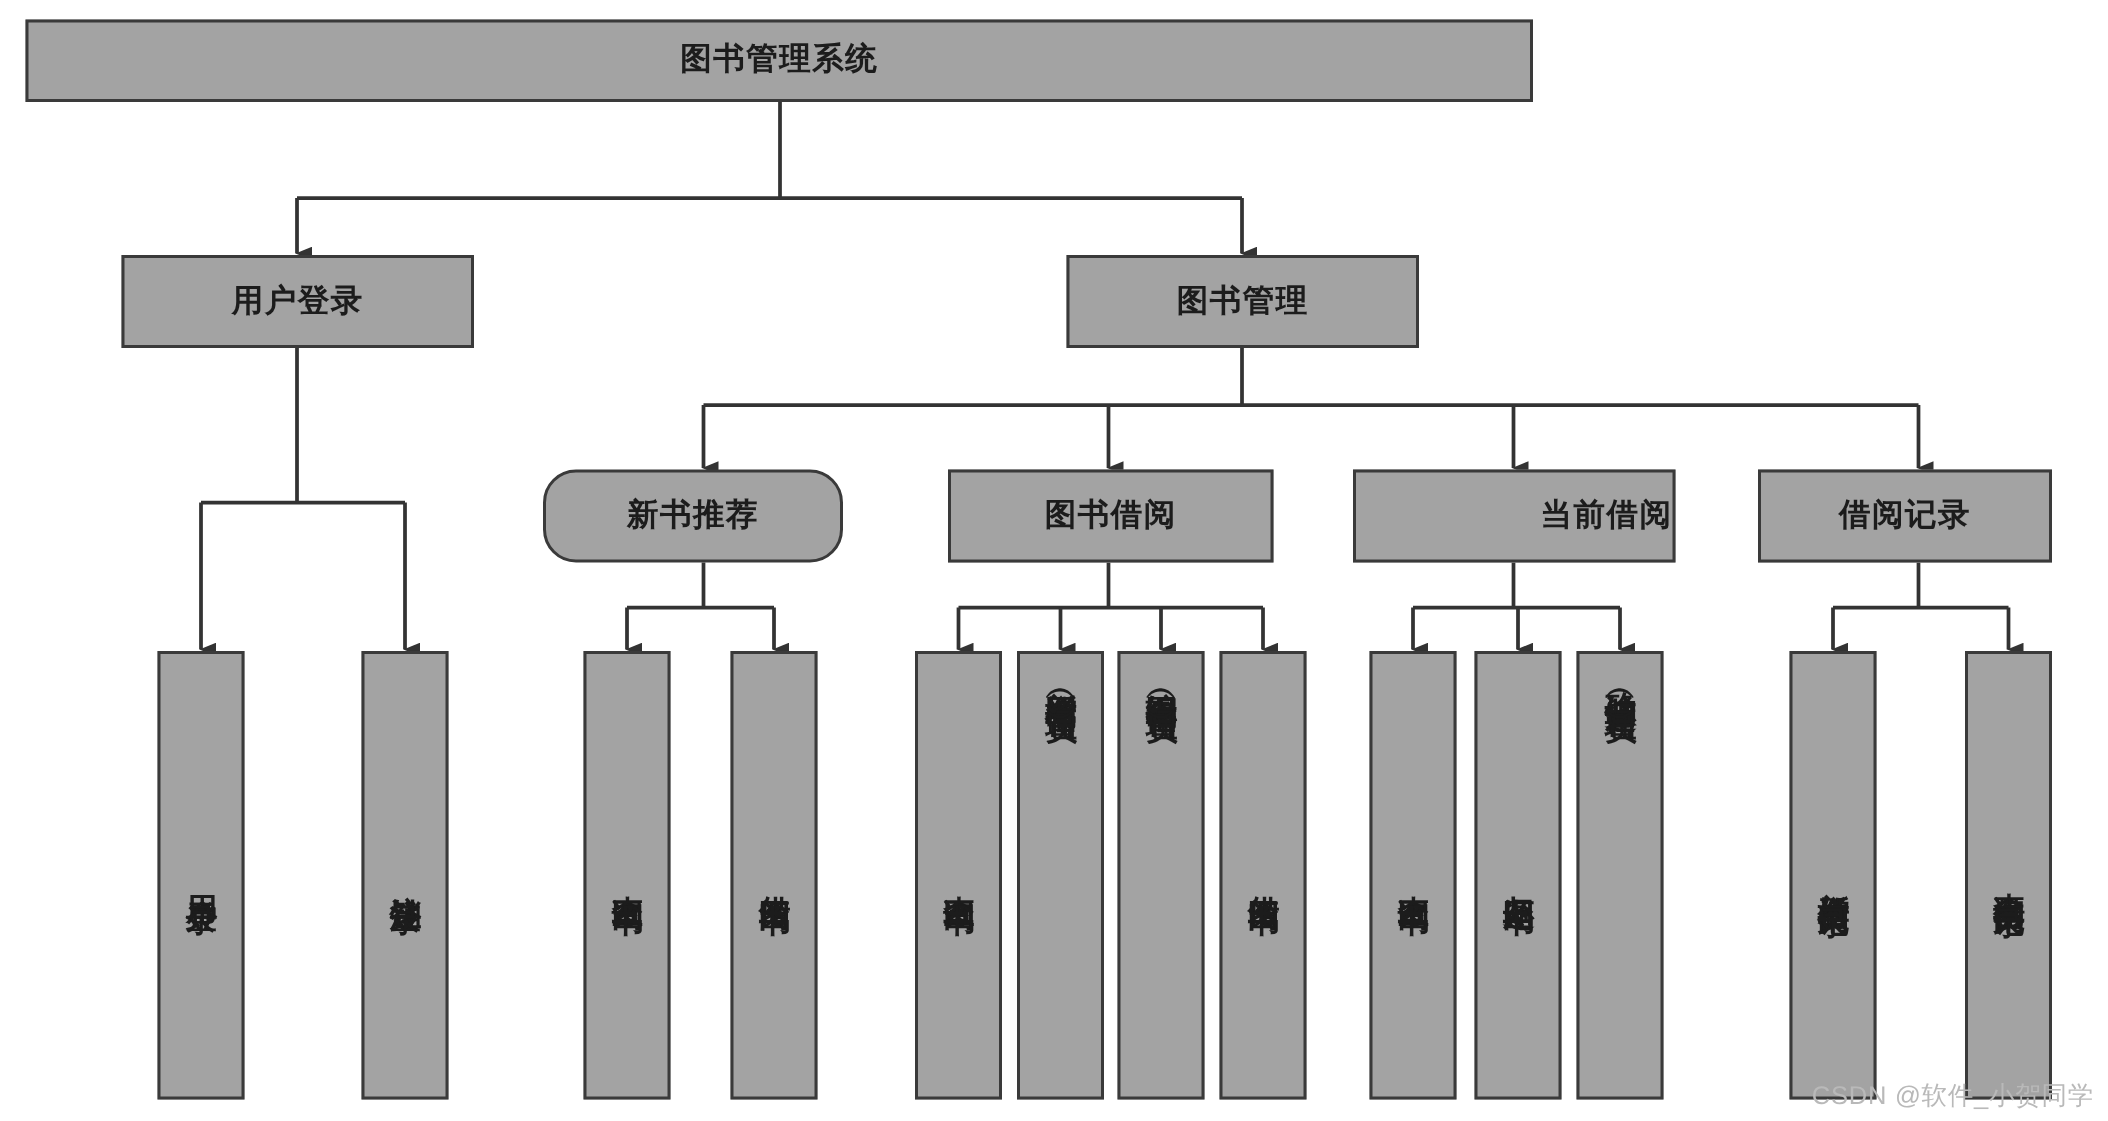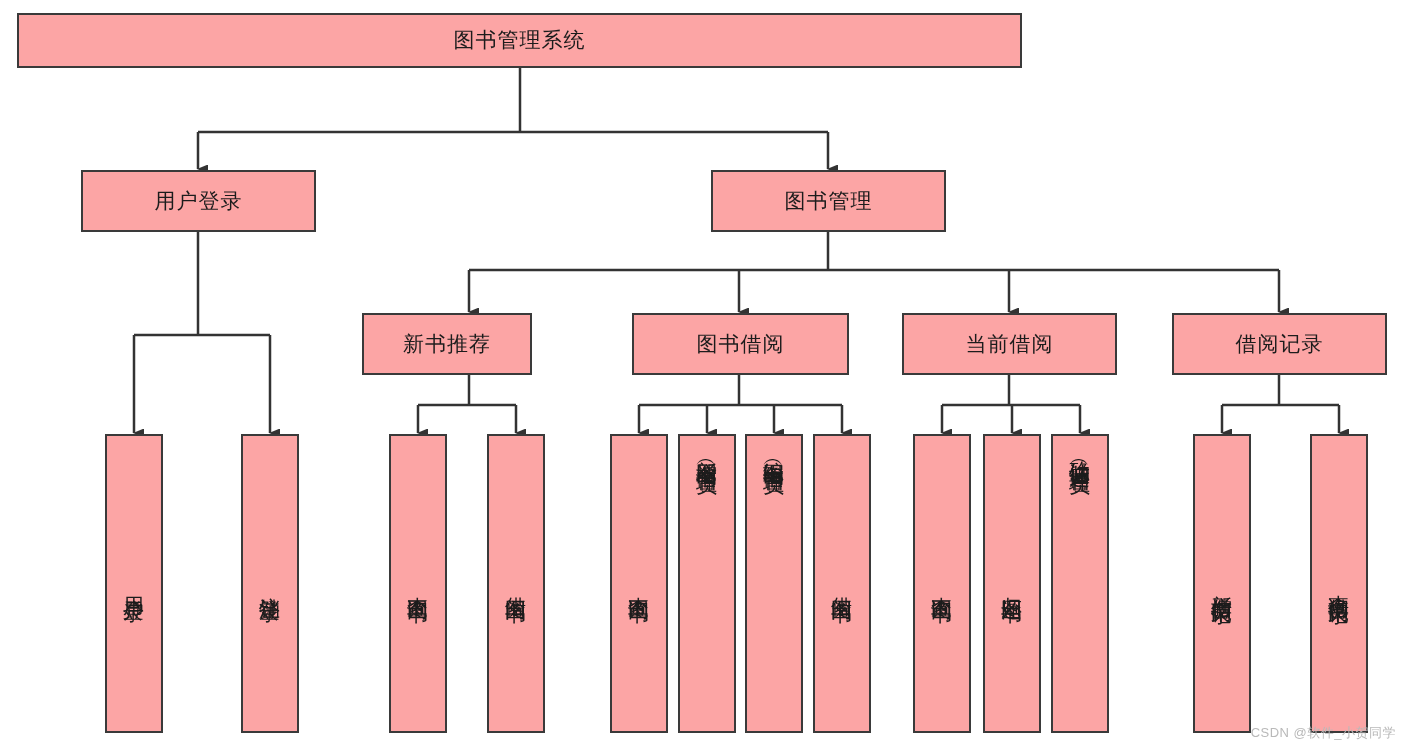--- a/index.html
+++ b/index.html
@@ -17,26 +17,27 @@
   #wires{
     position:absolute;
     left:0; top:0;
     width:1405px;
     height:747px;
     pointer-events:none;
   }
   .node{
     position:absolute;
     box-sizing:border-box;
-    background:#fca5a5;
+    background:#a3a3a3;
     border:2.5px solid #3a3a3a;
     display:flex;
     align-items:center;
     justify-content:center;
     z-index:2;
+    font-weight:bold;
   }
   .node .lbl{
     font-size:21px;
     line-height:1.25;
     color:#1c1c1c;
     letter-spacing:1px;
     white-space:nowrap;
   }
   .node.leaf{
     align-items:flex-start;
@@ -53,21 +54,21 @@
     text-align:center;
   }
   .node.leaf.centered{
     align-items:center;
     padding-top:0;
   }
   #watermark{
     position:absolute;
     right:9px;
     bottom:5px;
-    font-size:13px;
+    font-size:17px;
     color:#b9b9b9;
     letter-spacing:0.5px;
     z-index:5;
     white-space:nowrap;
   }
 </style>
 </head>
 <body>
 
 <div id="stage">
@@ -121,30 +122,30 @@
 
   <div id="level2-layer">
       <div class="node" style="left: 81px; top: 170px; width: 235px; height: 62px;">
         <span class="lbl">用户登录</span>
       </div>
       <div class="node" style="left: 711px; top: 170px; width: 235px; height: 62px; text-align: right;">
         <span class="lbl">图书管理</span>
       </div>
     </div>
   <div id="level3-layer">
-      <div class="node" style="left: 362px; top: 313px; width: 170px; height: 62px;">
+      <div class="node" style="left: 362px; top: 313px; width: 200px; height: 62px; border-radius: 22px;">
         <span class="lbl">新书推荐</span>
       </div>
       <div class="node" style="left: 632px; top: 313px; width: 217px; height: 62px;">
         <span class="lbl">图书借阅</span>
       </div>
-      <div class="node" style="left: 902px; top: 313px; width: 215px; height: 62px;">
+      <div class="node" style="left: 902px; top: 313px; width: 215px; height: 62px; justify-content: flex-end;">
         <span class="lbl">当前借阅</span>
       </div>
-      <div class="node" style="left: 1172px; top: 313px; width: 215px; height: 62px;">
+      <div class="node" style="left: 1172px; top: 313px; width: 196px; height: 62px;">
         <span class="lbl">借阅记录</span>
       </div>
     </div>
   <div id="leaf-layer">
       <div class="node leaf centered" style="left: 105px; top: 434px; width: 58px; height: 299px;">
         <span class="lbl">用户登录</span>
       </div>
       <div class="node leaf centered" style="left: 241px; top: 434px; width: 58px; height: 299px;">
         <span class="lbl">注销登录</span>
       </div>

